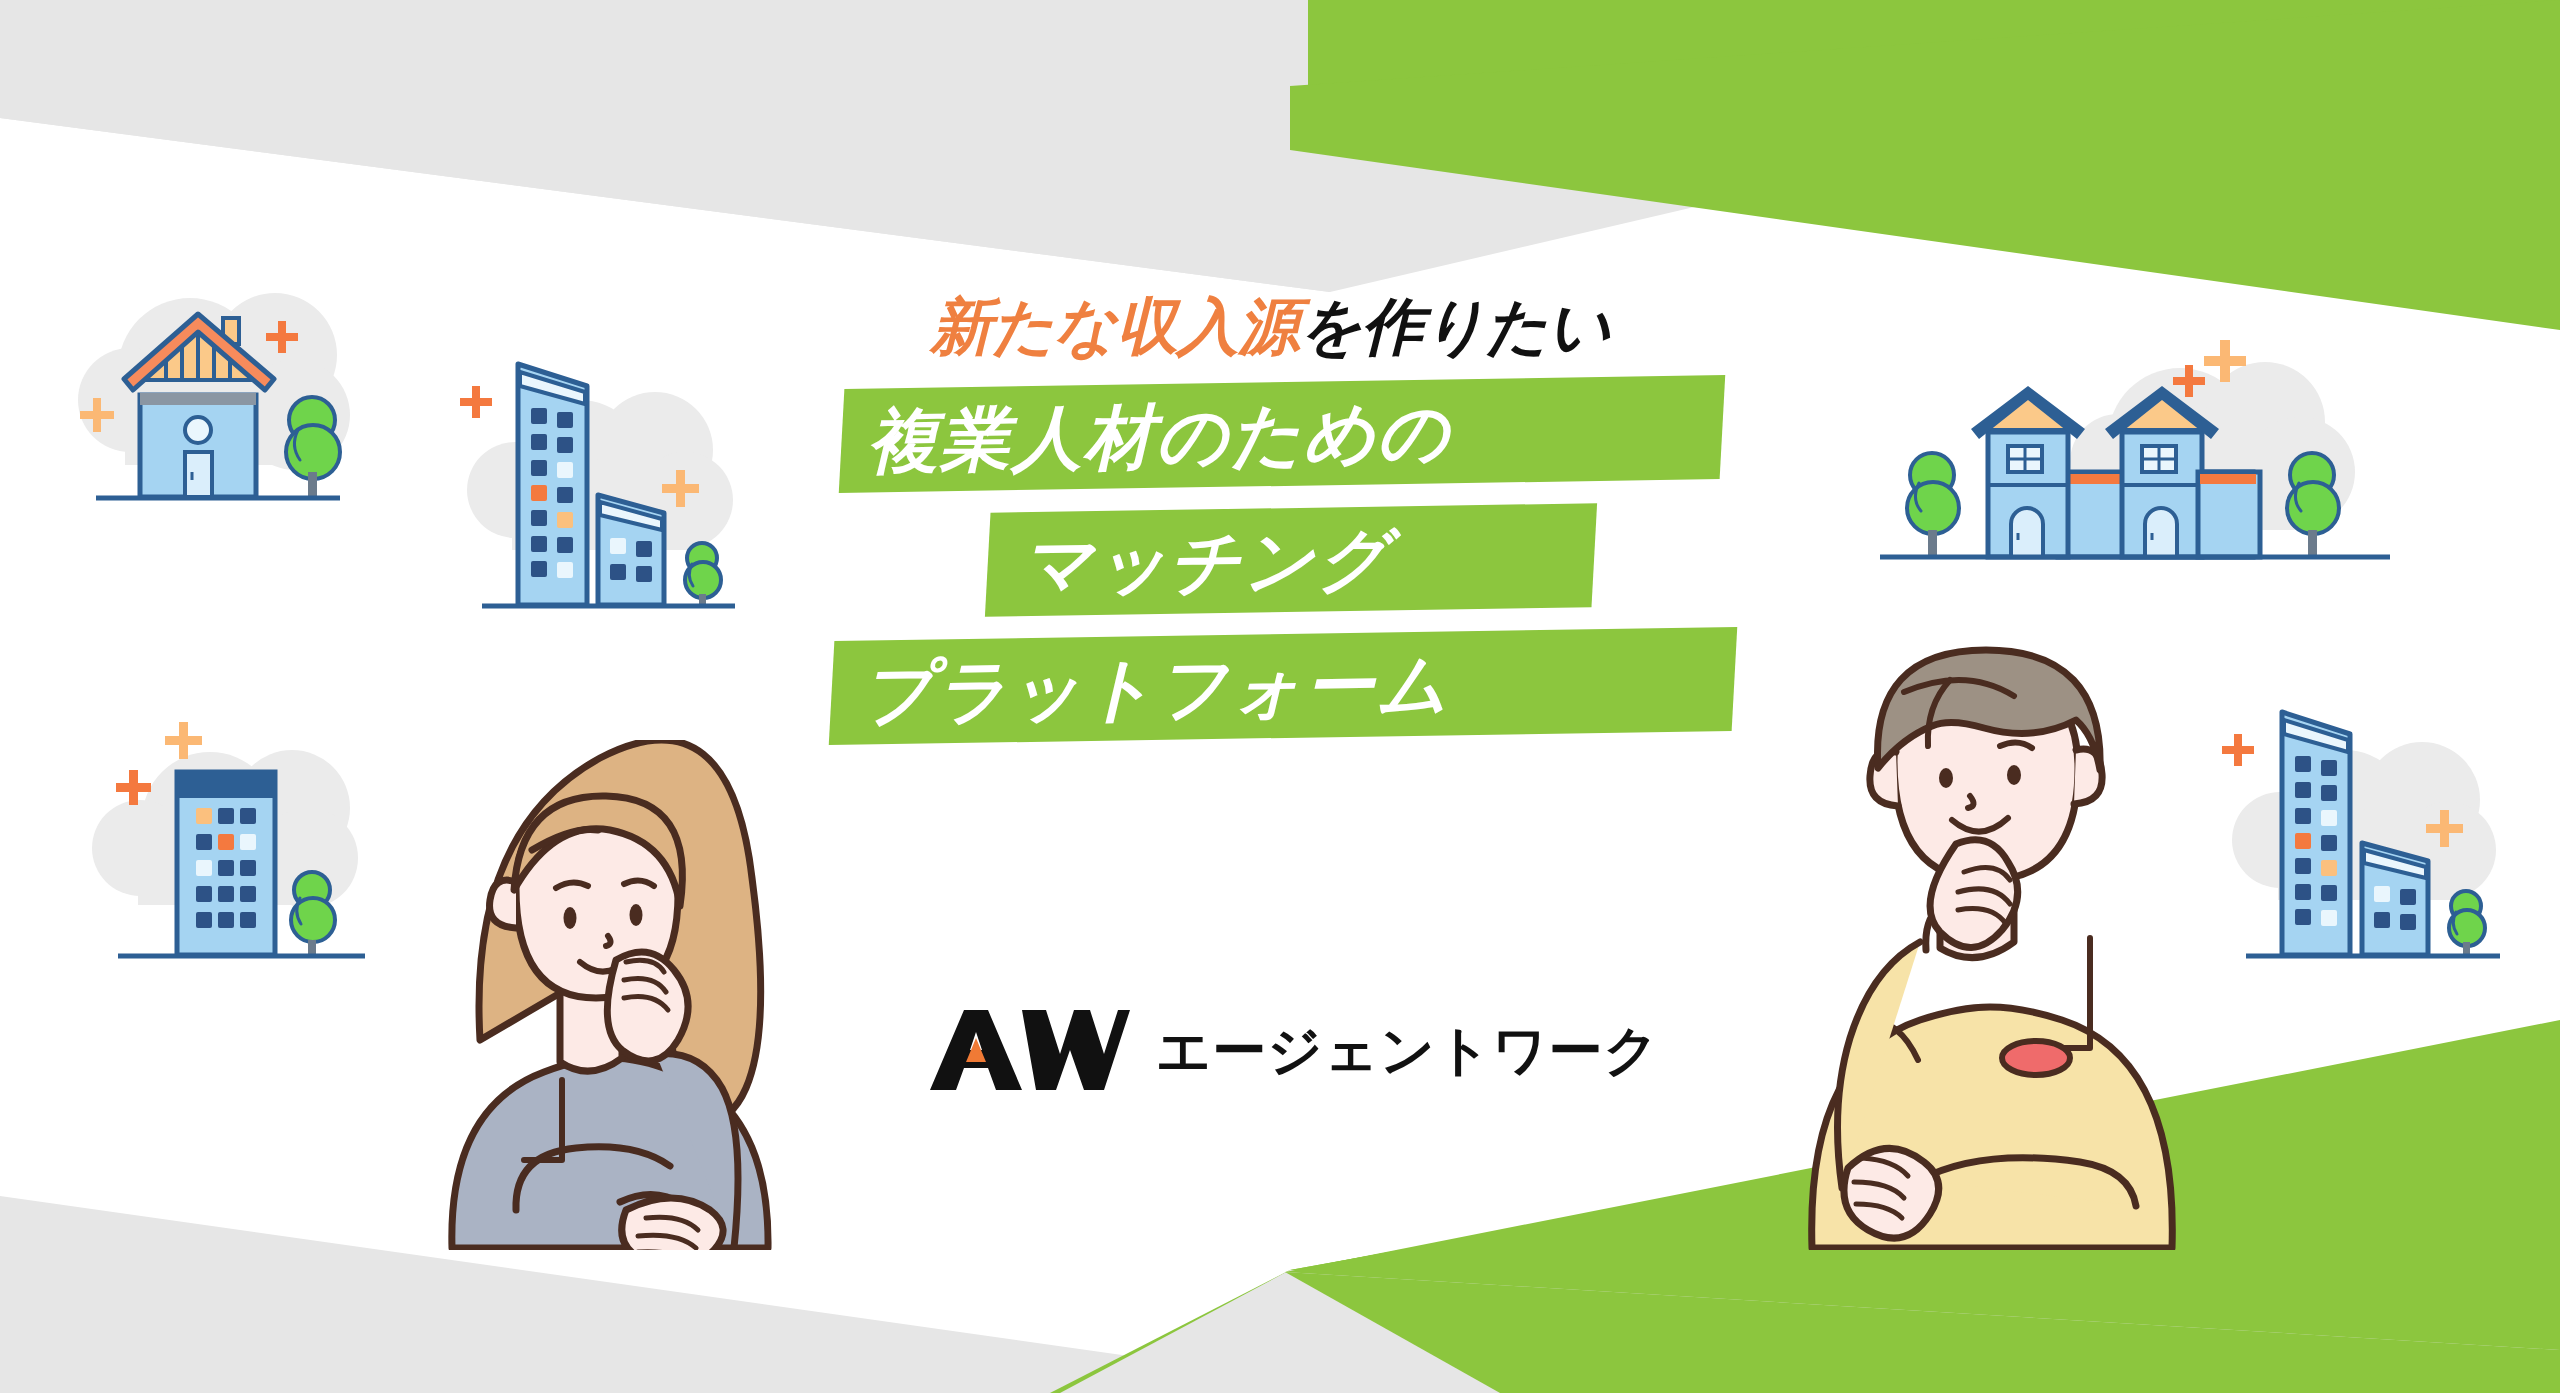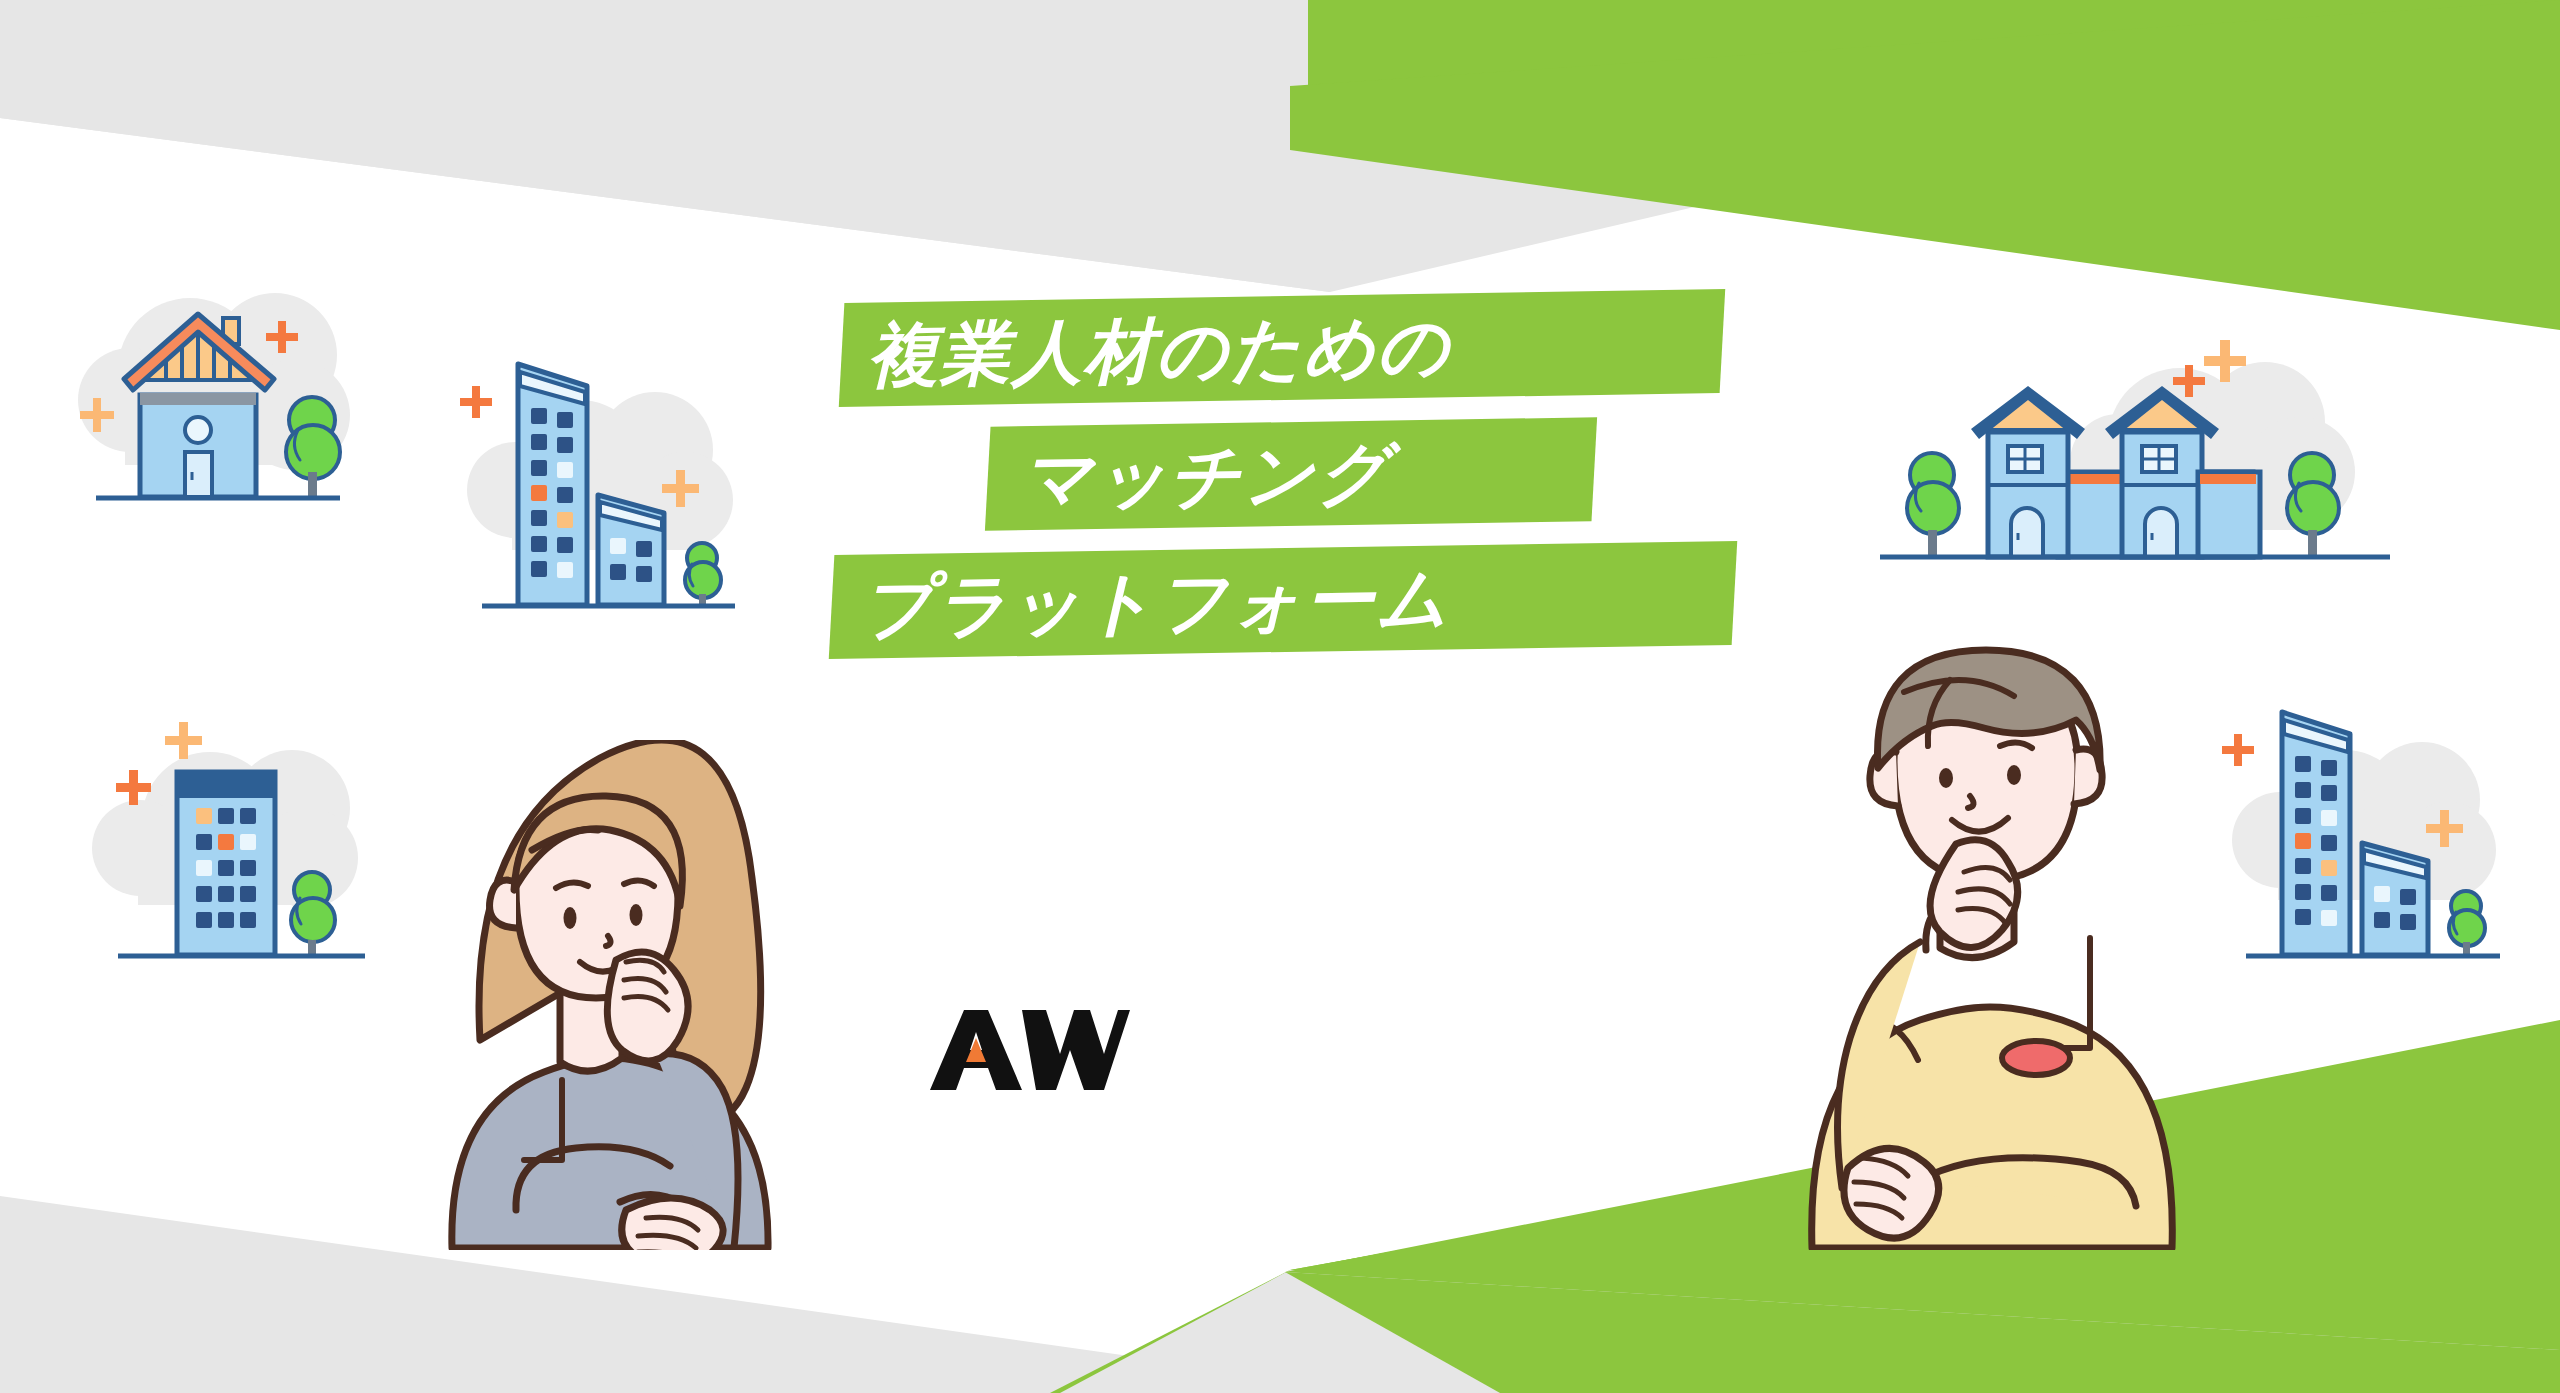--- a/index.html
+++ b/index.html
@@ -484,20 +484,23 @@
           <path d="M54 562 q36 0 50 16"></path>
           <path d="M56 584 q32 0 46 14"></path>
         </g>
         <path d="M290 318 v110 h-60" fill="none" stroke-width="6"></path>
       </g>
       <ellipse cx="236" cy="438" rx="34" ry="17" fill="#ef6b6b" stroke="#4a2c20" stroke-width="6"></ellipse>
     </svg>
   </div>
 
   <div id="headline-block">
+    <div class="kicker">
+      <span class="k-orange">新たな収入源</span><span class="k-black">を作りたい</span>
+    </div>
 
     <div class="banner" id="banner-1">
       <span>複業人材のための</span>
     </div>
     <div class="banner" id="banner-2">
       <span>マッチング</span>
     </div>
     <div class="banner" id="banner-3">
       <span>プラットフォーム</span>
     </div>
@@ -506,15 +509,16 @@
   <div id="logo-row">
     <div id="logo-aw">
       <svg width="200" height="80" viewBox="0 0 200 80" xmlns="http://www.w3.org/2000/svg">
 
         <path d="M34 0 h24 L92 80 H66 L58 58 H34 L26 80 H0 Z M40 40 h12 L46 22 Z" fill="#111111"></path>
         <polygon points="46 28 56 52 36 52" fill="#f07a35"></polygon>
 
         <path d="M92 0 h24 l14 44 L144 0 h16 l14 44 L188 0 h12 l-26 80 h-20 l-14 -40 l-14 40 h-20 Z" fill="#111111"></path>
       </svg>
     </div>
+    <div id="logo-wordmark">エージェントワーク</div>
   </div>
 
 </div>
 
 </body></html>

